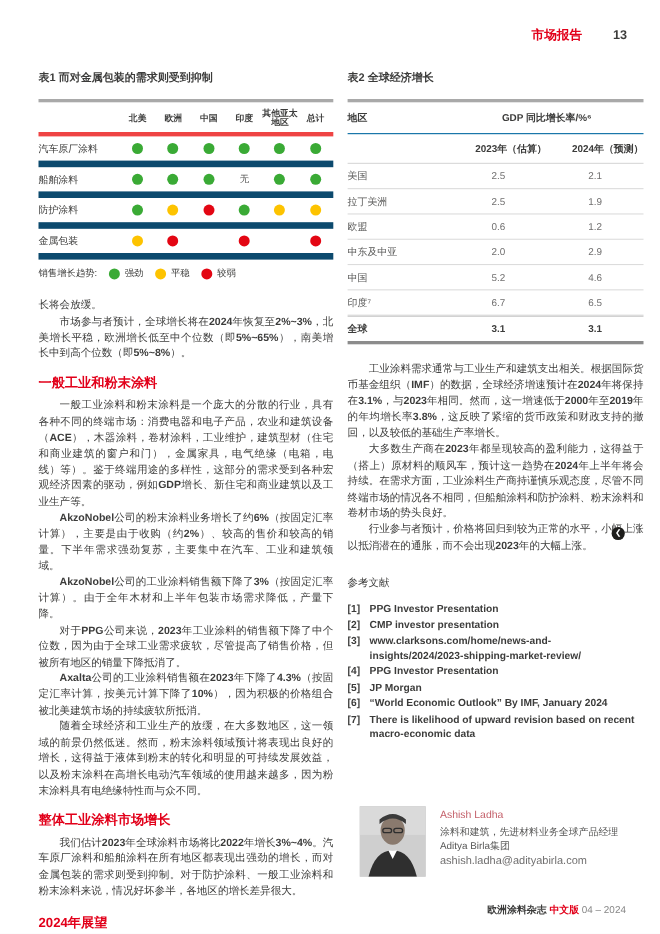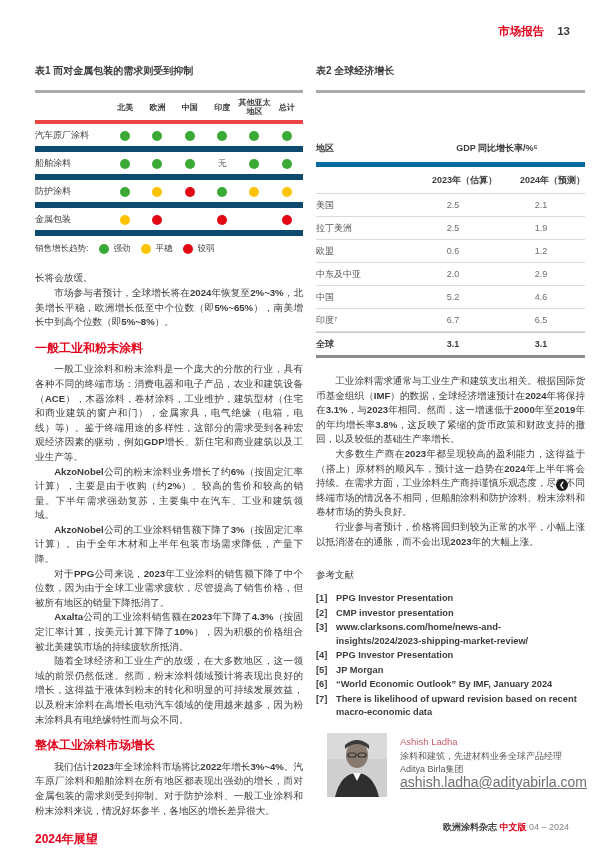--- a/index.html
+++ b/index.html
@@ -4,21 +4,21 @@
 <style>
   html,body{margin:0;padding:0;background:#e8e8e8;}
   .page{
     position:relative;width:600px;height:849px;background:#ffffff;
     font-family:"Liberation Sans","DejaVu Sans",sans-serif;color:#3c3c3b;
     margin:0 auto;overflow:hidden;
   }
   
   .hdr{position:absolute;top:24px;right:30px;font-size:11.5px;font-weight:bold;}
   .hdr .sec{color:#e2001a;margin-right:13px;}
-  .hdr .pg{color:#3c3c3b;}
+  .hdr .pg{color:#3c3c3b;margin-left:15px;}
 
   
   .col-l{position:absolute;left:35px;top:64px;width:268px;}
   .col-r{position:absolute;left:316px;top:64px;width:269px;}
 
   .tbl-title{font-size:10px;font-weight:bold;color:#3c3c3b;margin:0 0 12px 0;}
 
   
   .t1{border-top:3px solid #a9a9a9;}
   .t1-head,.t1-row,.t1-legend-row{display:grid;grid-template-columns:74px repeat(6,1fr);align-items:center;}
@@ -28,21 +28,21 @@
   .t1-row:last-of-type{border-bottom:2px solid #a9a9a9;}
   .t1-label{font-size:9px;color:#3c3c3b;}
   .t1-cell{text-align:center;}
   .dot{display:inline-block;width:10px;height:10px;border-radius:50%;vertical-align:middle;}
   .dot-text{width:auto;height:auto;border-radius:0;font-size:8.5px;color:#575756;background:none !important;}
   .t1-legend{display:flex;align-items:center;gap:11px;padding-top:7px;font-size:8.5px;color:#3c3c3b;}
   .t1-legend .li{display:flex;align-items:center;gap:4px;}
 
   
   .t2{border-top:3px solid #a9a9a9;}
-  .t2-h1{display:grid;grid-template-columns:1fr 176px;align-items:center;padding:8px 0 7px 0;border-bottom:5px solid #0369a1;margin-top:41px;}
+  .t2-h1{display:grid;grid-template-columns:1fr 176px;align-items:center;padding:8px 0 7px 0;border-bottom:1px solid #0369a1;}
   .t2-h1 .rg{font-size:9px;font-weight:bold;}
   .t2-h1 .gdp{font-size:9px;font-weight:bold;text-align:center;}
   .t2-h2{display:grid;grid-template-columns:1fr 88px 88px;padding:7px 0 6px 0;border-bottom:1px solid #d8d8d8;}
   .t2-h2 div{font-size:9px;font-weight:bold;text-align:right;}
   .t2-row{display:grid;grid-template-columns:1fr 88px 88px;height:22px;align-items:center;border-bottom:1px solid #dcdcdc;}
   .t2-row .rg{font-size:9px;color:#575756;}
   .t2-row .v{font-size:9px;color:#706f6f;text-align:center;}
   .t2-row.total{border-top:1px solid #c7c7c7;border-bottom:3px solid #8c8c8c;}
   .t2-row.total .rg,.t2-row.total .v{font-weight:bold;color:#3c3c3b;}
 
@@ -61,21 +61,21 @@
   
   .endmark{position:absolute;left:556px;top:479px;width:12px;height:12px;border-radius:50%;
     background:#1d1d1b;color:#ffffff;font-size:7px;line-height:12px;text-align:center;font-weight:bold;}
 
   
   .author{position:absolute;left:316px;top:733px;width:269px;display:flex;}
   .a-photo{width:60px;height:64px;margin-left:11px;background:#c9c9c9;flex:0 0 auto;}
   .a-info{margin-left:13px;padding-top:3px;}
   .a-name{font-size:9.5px;color:#c4606a;margin-bottom:3px;}
   .a-line{font-size:9px;color:#575756;line-height:13px;}
-  .a-mail{font-size:14px;color:#706f6f;line-height:13px;text-decoration:underline;cursor:pointer;}
+  .a-mail{font-size:10px;color:#706f6f;line-height:13px;cursor:pointer;}
 
   
   .footer{position:absolute;top:821px;right:31px;font-size:9px;}
   .footer .mag{font-weight:bold;color:#3c3c3b;}
   .footer .ed{font-weight:bold;color:#e2001a;}
   .footer .iss{color:#868686;}
 </style>
 </head>
 <body>
 

